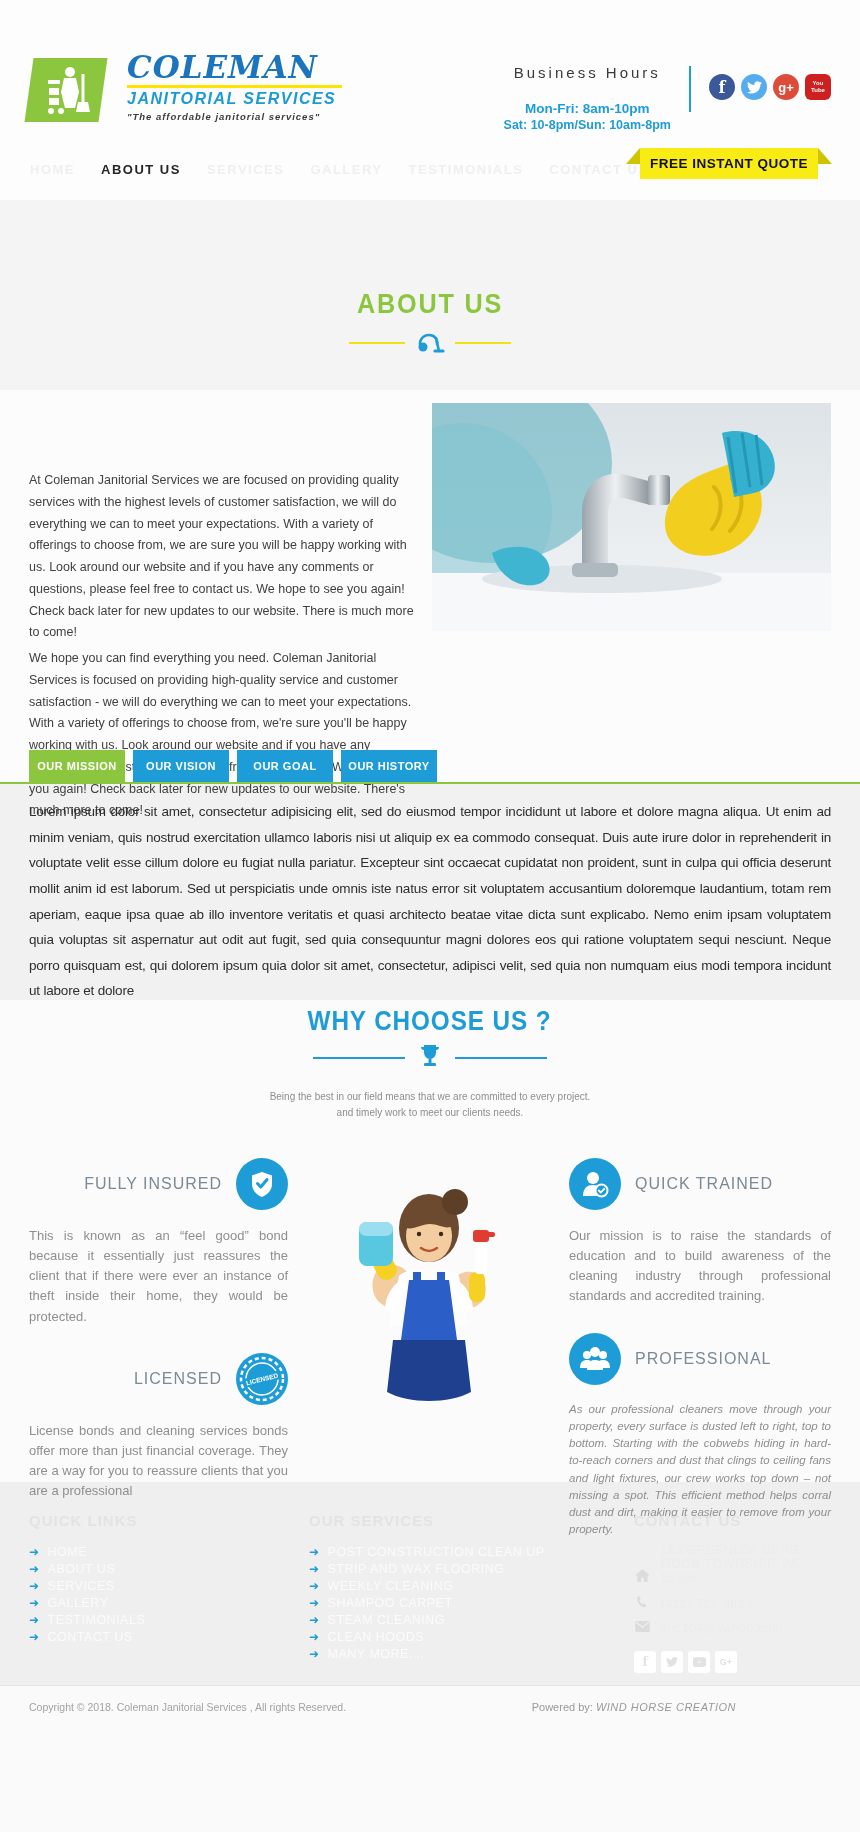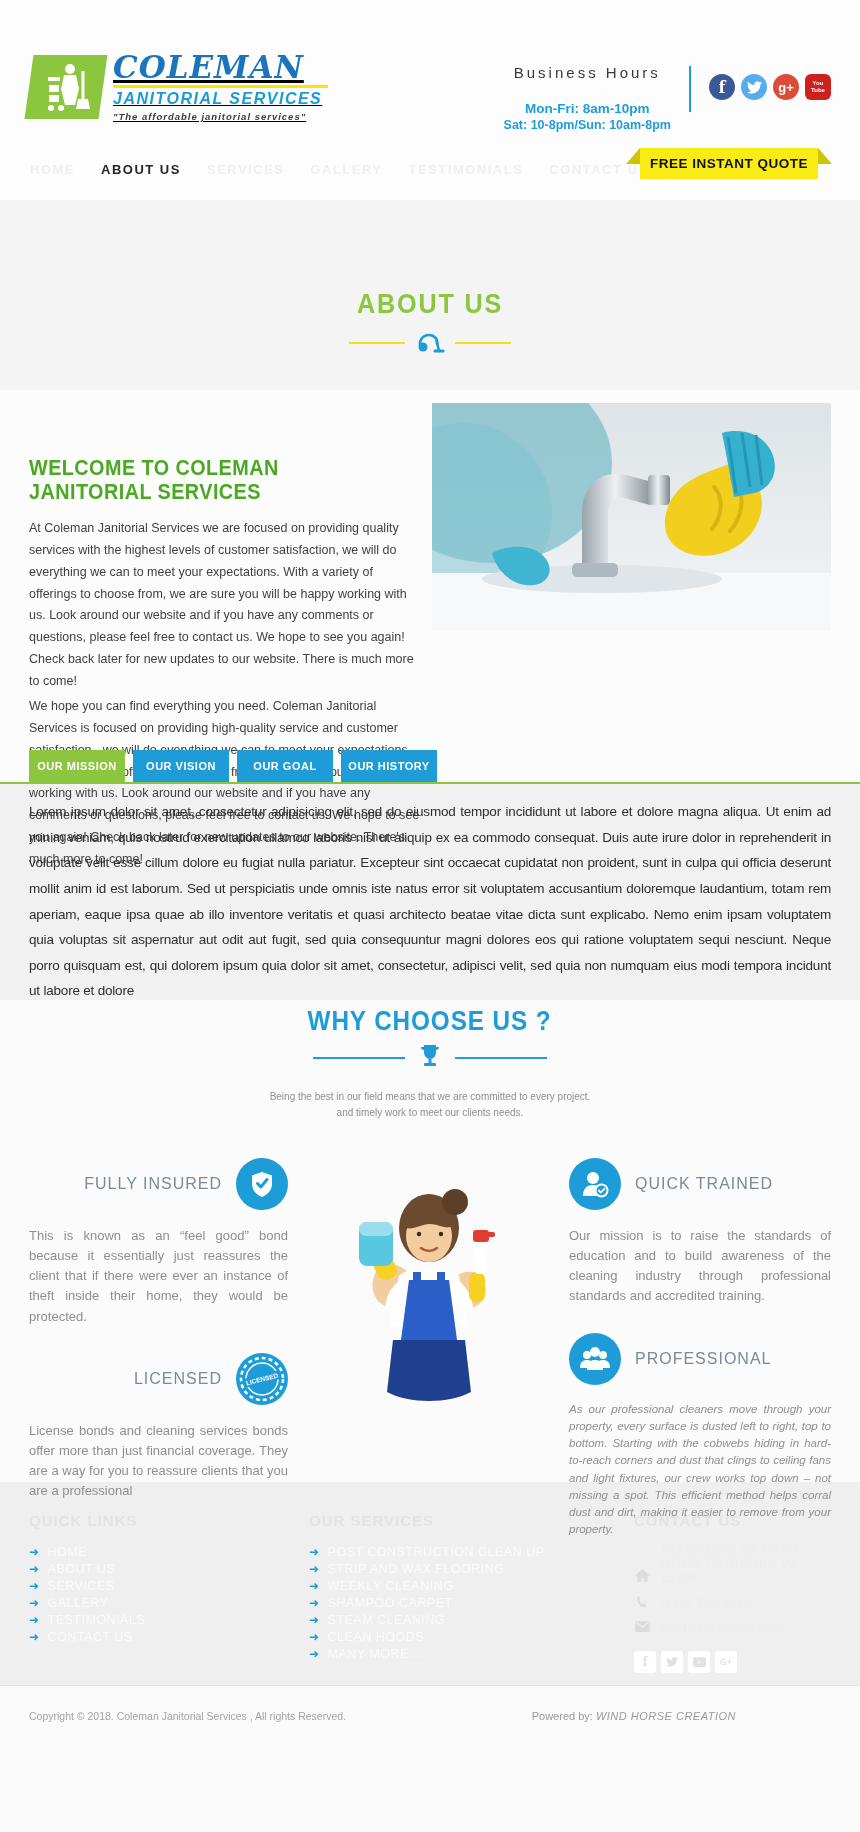--- a/index.html
+++ b/index.html
@@ -3,21 +3,21 @@
 <meta charset="utf-8">
 <style>
   * { margin:0; padding:0; box-sizing:border-box; }
   body { background:#fafafa; font-family:"Liberation Sans", sans-serif; }
   .page { width:860px; min-height:1832px; margin:0 auto; background:#fafafa; overflow:hidden; position:relative; }
   .inner { width:802px; margin:0 auto; }
 
   
   .site-header { height:200px; background:#fdfdfd; position:relative; }
   .header-top { display:flex; align-items:flex-start; padding-top:52px; }
-  .logo { display:flex; align-items:center; gap:10px; cursor:pointer;text-decoration:underline; }
+  .logo { display:flex; align-items:flex-end; gap:24px; cursor:pointer; }
   .logo-mark { width:74px; height:64px; background:#8cc63e; transform:skewX(-8deg); display:flex; align-items:center; justify-content:center; }
   .logo-mark svg { transform:skewX(8deg); }
   .logo-name { font-family:"DejaVu Serif", serif; font-style:italic; font-weight:bold; font-size:31px; color:#1c75bc; letter-spacing:1px; line-height:1; }
   .logo-underline { width:215px; height:3px; background:#ffe400; margin:2px 0 2px; }
   .logo-subtitle { font-size:16px; font-weight:bold; font-style:italic; color:#1b9ad6; letter-spacing:1.5px; }
   .logo-tagline { font-size:9.5px; font-weight:bold; font-style:italic; color:#3c3c3c; letter-spacing:1px; margin-top:3px; }
   .hours { margin-left:auto; text-align:center; padding-top:12px; }
   .hours-title { font-size:15px; color:#3a3a3a; letter-spacing:3px; }
   .hours-line1 { font-size:13.5px; font-weight:bold; color:#1e9cd8; margin-top:20px; }
   .hours-line2 { font-size:12.5px; font-weight:bold; color:#1e9cd8; margin-top:2px; }
@@ -83,21 +83,21 @@
   .footer-cols { display:flex; }
   .fc1 { width:280px; } .fc2 { width:325px; } .fc3 { flex:1; }
   .f-head { font-size:15px; font-weight:bold; letter-spacing:1px; color:#e3e3e3; margin-bottom:14px; }
   .f-link { display:flex; align-items:center; gap:8px; height:17px; font-size:12.5px; letter-spacing:0.5px; color:#fbfbfb; cursor:pointer; }
   .f-arrow { color:#1e9cd8; font-size:12px; line-height:1; }
   .contact-line { display:flex; gap:10px; font-size:12.5px; color:#ececec; letter-spacing:0.5px; margin-bottom:10px; align-items:flex-end; cursor:pointer; }
   .c-icon { width:16px; text-align:center; flex:0 0 16px; }
   .f-social { display:flex; gap:5px; margin-top:16px; }
   .f-sq { width:22px; height:22px; background:#ffffff; border-radius:3px; display:flex; align-items:center; justify-content:center; color:#e2e2e2; font-size:12px; font-weight:bold; cursor:pointer; font-family:"DejaVu Serif",serif; }
   .f-sq.sans { font-family:"Liberation Sans",sans-serif; font-size:9px; }
-  .bottom-bar { height:45px; background:#fafafa; border-top:1px solid #e3e3e3; display:flex; padding:15px 0 0;align-items:center; }
+  .bottom-bar { height:45px; background:#fafafa; border-top:1px solid #e3e3e3; display:flex; padding:15px 0 0; }
   .bottom-inner { width:802px; margin:0 auto; display:flex; }
   .copyright { font-size:10.5px; color:#a3a3a3; }
   .powered { font-size:11px; color:#9a9a9a; margin-left:auto; margin-right:95px; }
   .powered-brand { font-style:italic; letter-spacing:0.5px; }
   .page-end { height:101px; background:#fafafa; }
 </style>
 </head>
 <body>
 
 <div class="page">
@@ -175,21 +175,20 @@
           </g>
         </svg>
       </span>
       <span class="yline"></span>
     </div>
   </section>
 
   <section class="welcome">
     <div class="inner welcome-flex">
       <div class="welcome-left">
-        <h2 class="welcome-h"><span class="cond-l">WELCOME TO COLEMAN JANITORIAL SERVICES</span></h2>
         <p class="welcome-p">At Coleman Janitorial Services we are focused on providing quality services with the highest levels of customer satisfaction, we will do everything we can to meet your expectations. With a variety of offerings to choose from, we are sure you will be happy working with us. Look around our website and if you have any comments or questions, please feel free to contact us. We hope to see you again! Check back later for new updates to our website. There is much more to come!</p>
         <p class="welcome-p">We hope you can find everything you need. Coleman Janitorial Services is focused on providing high-quality service and customer satisfaction - we will do everything we can to meet your expectations. With a variety of offerings to choose from, we're sure you'll be happy working with us. Look around our website and if you have any comments or questions, please feel free to contact us. We hope to see you again! Check back later for new updates to our website. There's much more to come!</p>
       </div>
       <div class="welcome-photo">
         <svg width="402" height="228" viewBox="0 0 402 228">
           <defs>
             <linearGradient id="bgGrad" x1="0" y1="0" x2="0" y2="1">
               <stop offset="0" stop-color="#dde3e7"></stop>
                 <stop offset="1" stop-color="#f3f5f6"></stop>
             </linearGradient>

